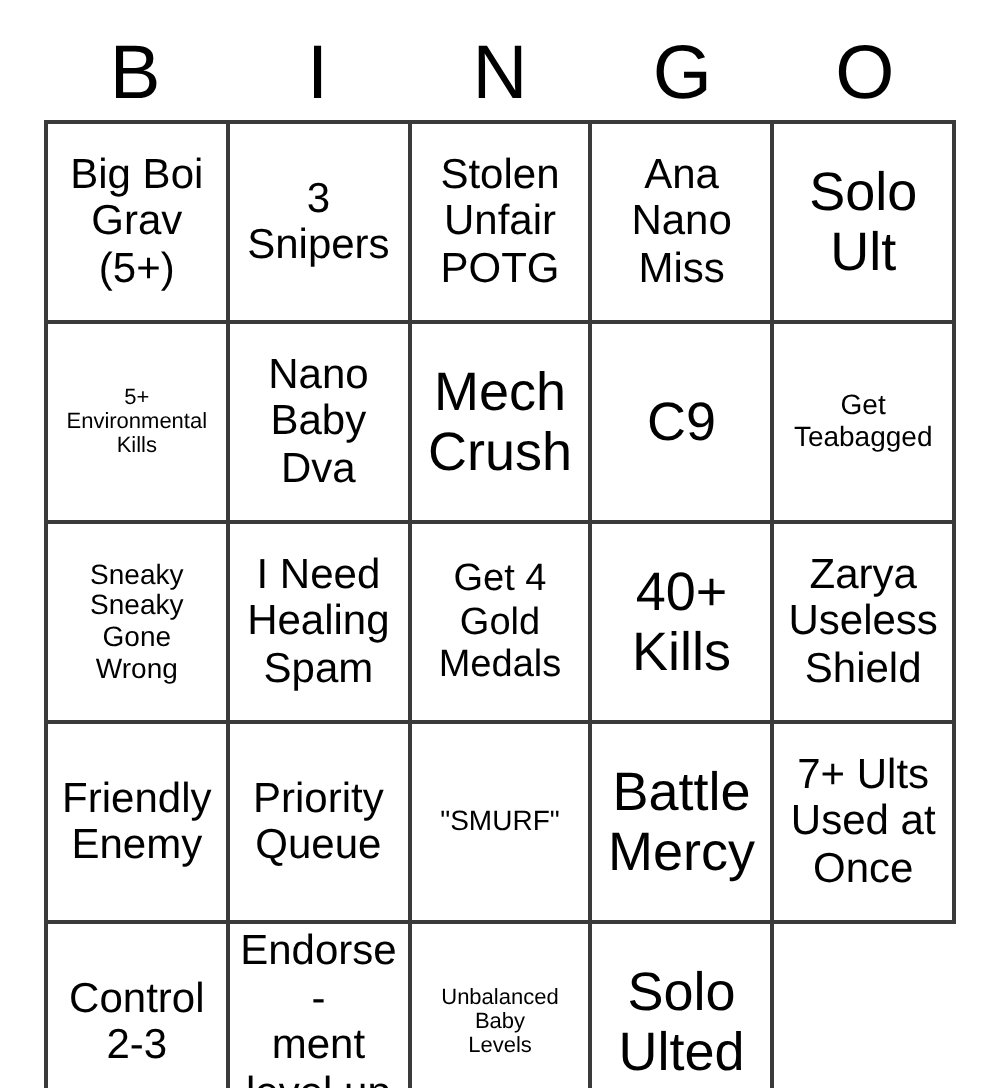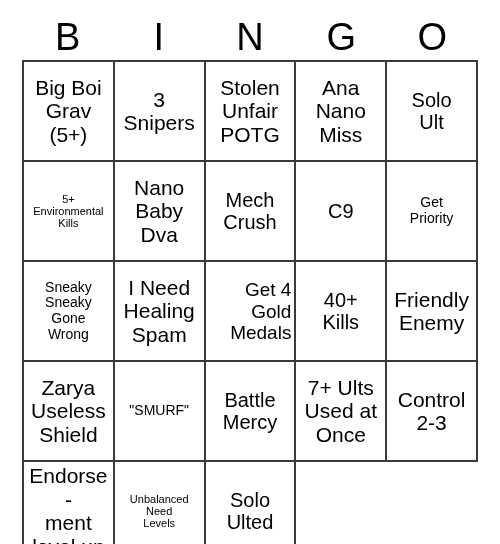--- a/index.html
+++ b/index.html
@@ -67,23 +67,23 @@
     overflow: hidden;
   }
   .cell-text {
     display: block;
     width: 100%;
     line-height: 1.12;
     white-space: pre-line;
     word-wrap: break-word;
   }
   
-  .size-xl  { font-size: 20px; }
+  .size-xl  { font-size: 27px; }
   .size-lg  { font-size: 21px; }
-  .size-md  { font-size: 19px; text-align: right; }
+  .size-md  { font-size: 19px; }
   .size-sm  { font-size: 14px; text-align: center; }
   .size-xs  { font-size: 11px; }
 </style>
 </head>
 <body>
 
 <div id="bingo-card">
 
   <div class="bingo-header">
     <div class="header-letter">B</div>
@@ -129,21 +129,21 @@
       </div>
       <div class="bingo-cell">
         <span class="cell-text size-xl">Mech
 Crush</span>
       </div>
       <div class="bingo-cell">
         <span class="cell-text size-xl">C9</span>
       </div>
       <div class="bingo-cell">
         <span class="cell-text size-sm">Get
-Priority</span>
+Teabagged</span>
       </div>
       <div class="bingo-cell">
         <span class="cell-text size-sm">Sneaky
 Sneaky
 Gone
 Wrong</span>
       </div>
       <div class="bingo-cell">
         <span class="cell-text size-lg">I Need
 Healing
@@ -152,29 +152,33 @@
       <div class="bingo-cell">
         <span class="cell-text size-md">Get 4
 Gold
 Medals</span>
       </div>
       <div class="bingo-cell">
         <span class="cell-text size-xl">40+
 Kills</span>
       </div>
       <div class="bingo-cell">
-        <span class="cell-text size-lg">Friendly
-Enemy</span>
-      </div>
-      <div class="bingo-cell">
         <span class="cell-text size-lg">Zarya
 Useless
 Shield</span>
       </div>
       <div class="bingo-cell">
+        <span class="cell-text size-lg">Friendly
+Enemy</span>
+      </div>
+      <div class="bingo-cell">
+        <span class="cell-text size-lg">Priority
+Queue</span>
+      </div>
+      <div class="bingo-cell">
         <span class="cell-text size-sm">"SMURF"</span>
       </div>
       <div class="bingo-cell">
         <span class="cell-text size-xl">Battle
 Mercy</span>
       </div>
       <div class="bingo-cell">
         <span class="cell-text size-lg">7+ Ults
 Used at
 Once</span>
@@ -183,21 +187,21 @@
         <span class="cell-text size-lg">Control
 2-3</span>
       </div>
       <div class="bingo-cell">
         <span class="cell-text size-lg">Endorse-
 ment
 level up</span>
       </div>
       <div class="bingo-cell">
         <span class="cell-text size-xs">Unbalanced
-Need
+Baby
 Levels</span>
       </div>
       <div class="bingo-cell">
         <span class="cell-text size-xl">Solo
 Ulted</span>
       </div>
     </div>
 
 </div>
 

